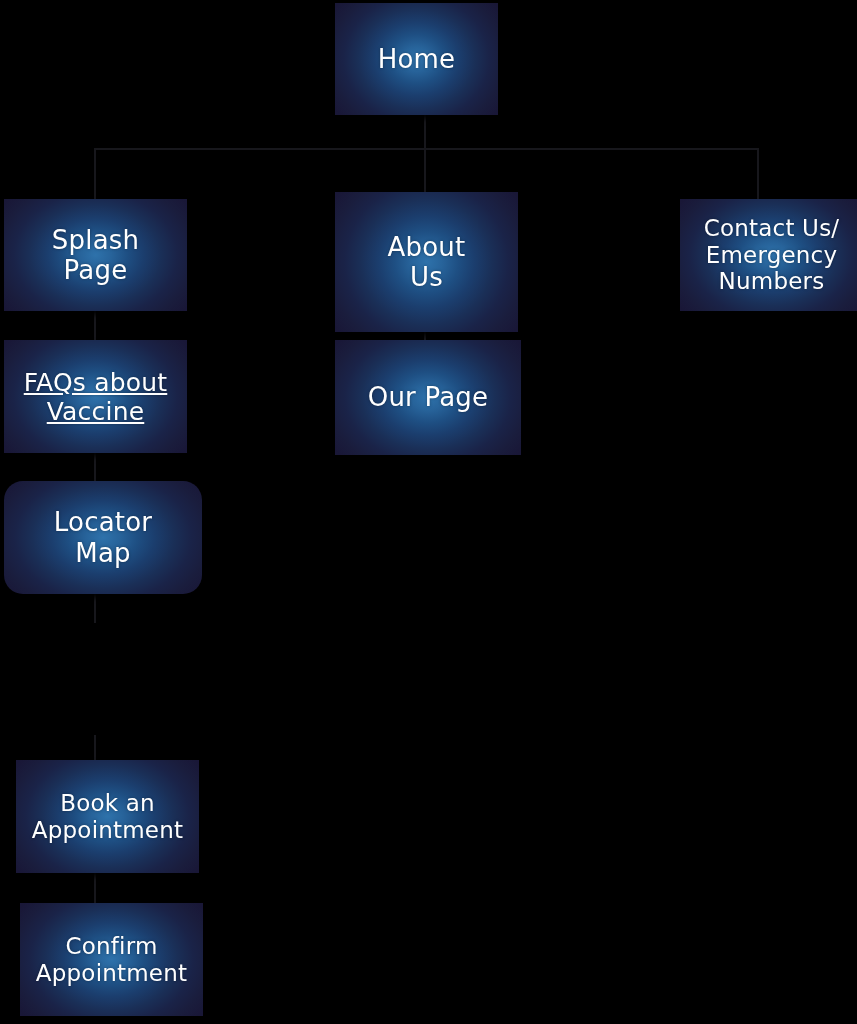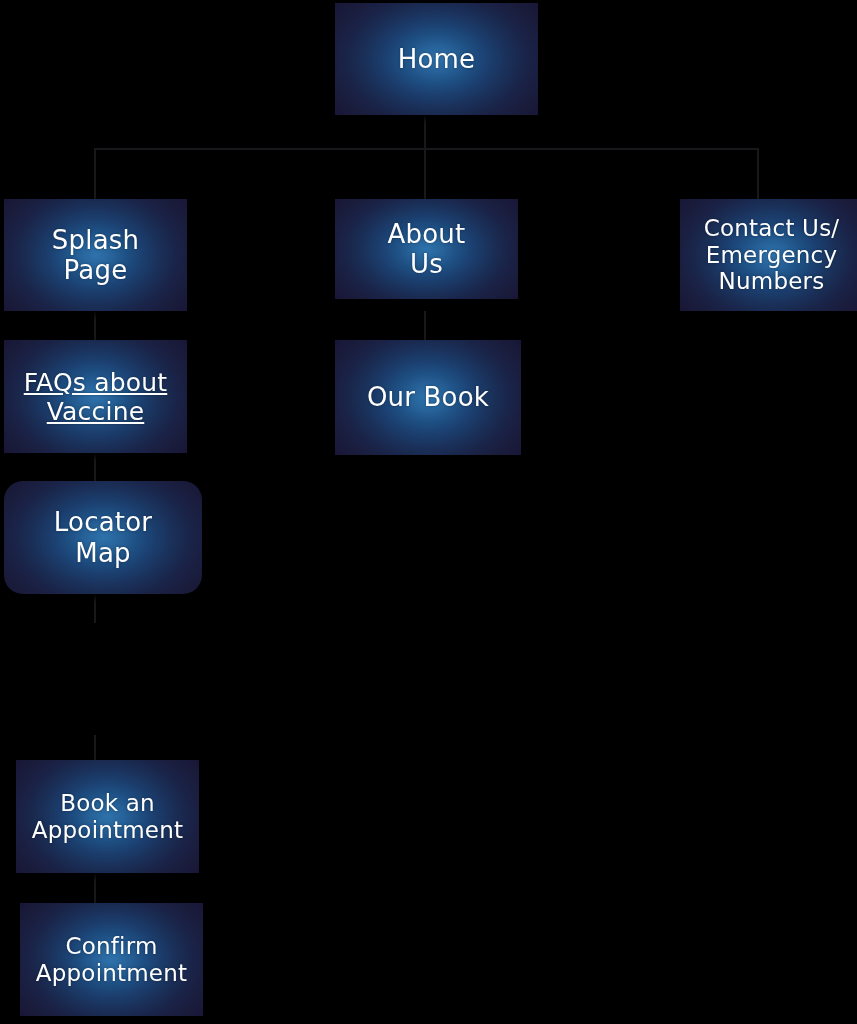--- a/index.html
+++ b/index.html
@@ -71,42 +71,42 @@
     <div class="conn h" style="left: 94px; top: 148px; width: 665px; background: rgb(23, 23, 28);"></div>
     <div class="conn v" style="left: 94px; top: 148px; height: 52px; background: rgb(23, 23, 28);"></div>
     <div class="conn v" style="left: 424px; top: 148px; height: 52px; background: rgb(23, 23, 28);"></div>
     <div class="conn v" style="left: 757px; top: 148px; height: 52px; background: rgb(23, 23, 28);"></div>
     <div class="conn v" style="left: 94px; top: 311px; height: 30px; background: rgb(23, 23, 28);"></div>
     <div class="conn v" style="left: 424px; top: 311px; height: 30px; background: rgb(23, 23, 28);"></div>
     <div class="conn v" style="left: 94px; top: 453px; height: 29px; background: rgb(23, 23, 28);"></div>
     <div class="conn v" style="left: 94px; top: 594px; height: 29px; background: rgb(23, 23, 28);"></div>
     <div class="conn v" style="left: 94px; top: 735px; height: 26px; background: rgb(23, 23, 28);"></div>
     <div class="conn v" style="left: 94px; top: 873px; height: 31px; background: rgb(23, 23, 28);"></div>
-    <div class="node fs-lg" style="left: 335px; top: 3px; width: 203px; height: 112px;">
+    <div class="node fs-lg" style="left: 335px; top: 3px; width: 163px; height: 112px;">
       <span class="lbl">Home</span>
     </div>
     <div class="node fs-lg" style="left: 4px; top: 199px; width: 183px; height: 112px;">
       <span class="lbl">Splash
 Page</span>
     </div>
-    <div class="node fs-lg" style="left: 335px; top: 199px; width: 183px; height: 100px;">
+    <div class="node fs-lg" style="left: 335px; top: 192px; width: 183px; height: 140px;">
       <span class="lbl">About
 Us</span>
     </div>
     <div class="node fs-sm" style="left: 668px; top: 199px; width: 183px; height: 112px;">
       <span class="lbl">Contact Us/
 Emergency
 Numbers</span>
     </div>
     <div class="node fs-md" style="left: 4px; top: 340px; width: 183px; height: 113px;">
       <span class="lbl">FAQs about
 Vaccine</span>
     </div>
     <div class="node fs-lg" style="left: 335px; top: 340px; width: 186px; height: 115px;">
-      <span class="lbl">Our Book</span>
+      <span class="lbl">Our Page</span>
     </div>
     <div class="node fs-lg" style="left: 4px; top: 481px; width: 198px; height: 113px; border-radius: 19px;">
       <span class="lbl">Locator
 Map</span>
     </div>
     <div class="node fs-sm" style="left: 4px; top: 760px; width: 183px; height: 113px;">
       <span class="lbl">Book an
 Appointment</span>
     </div>
     <div class="node fs-sm" style="left: 8px; top: 903px; width: 183px; height: 113px;">

